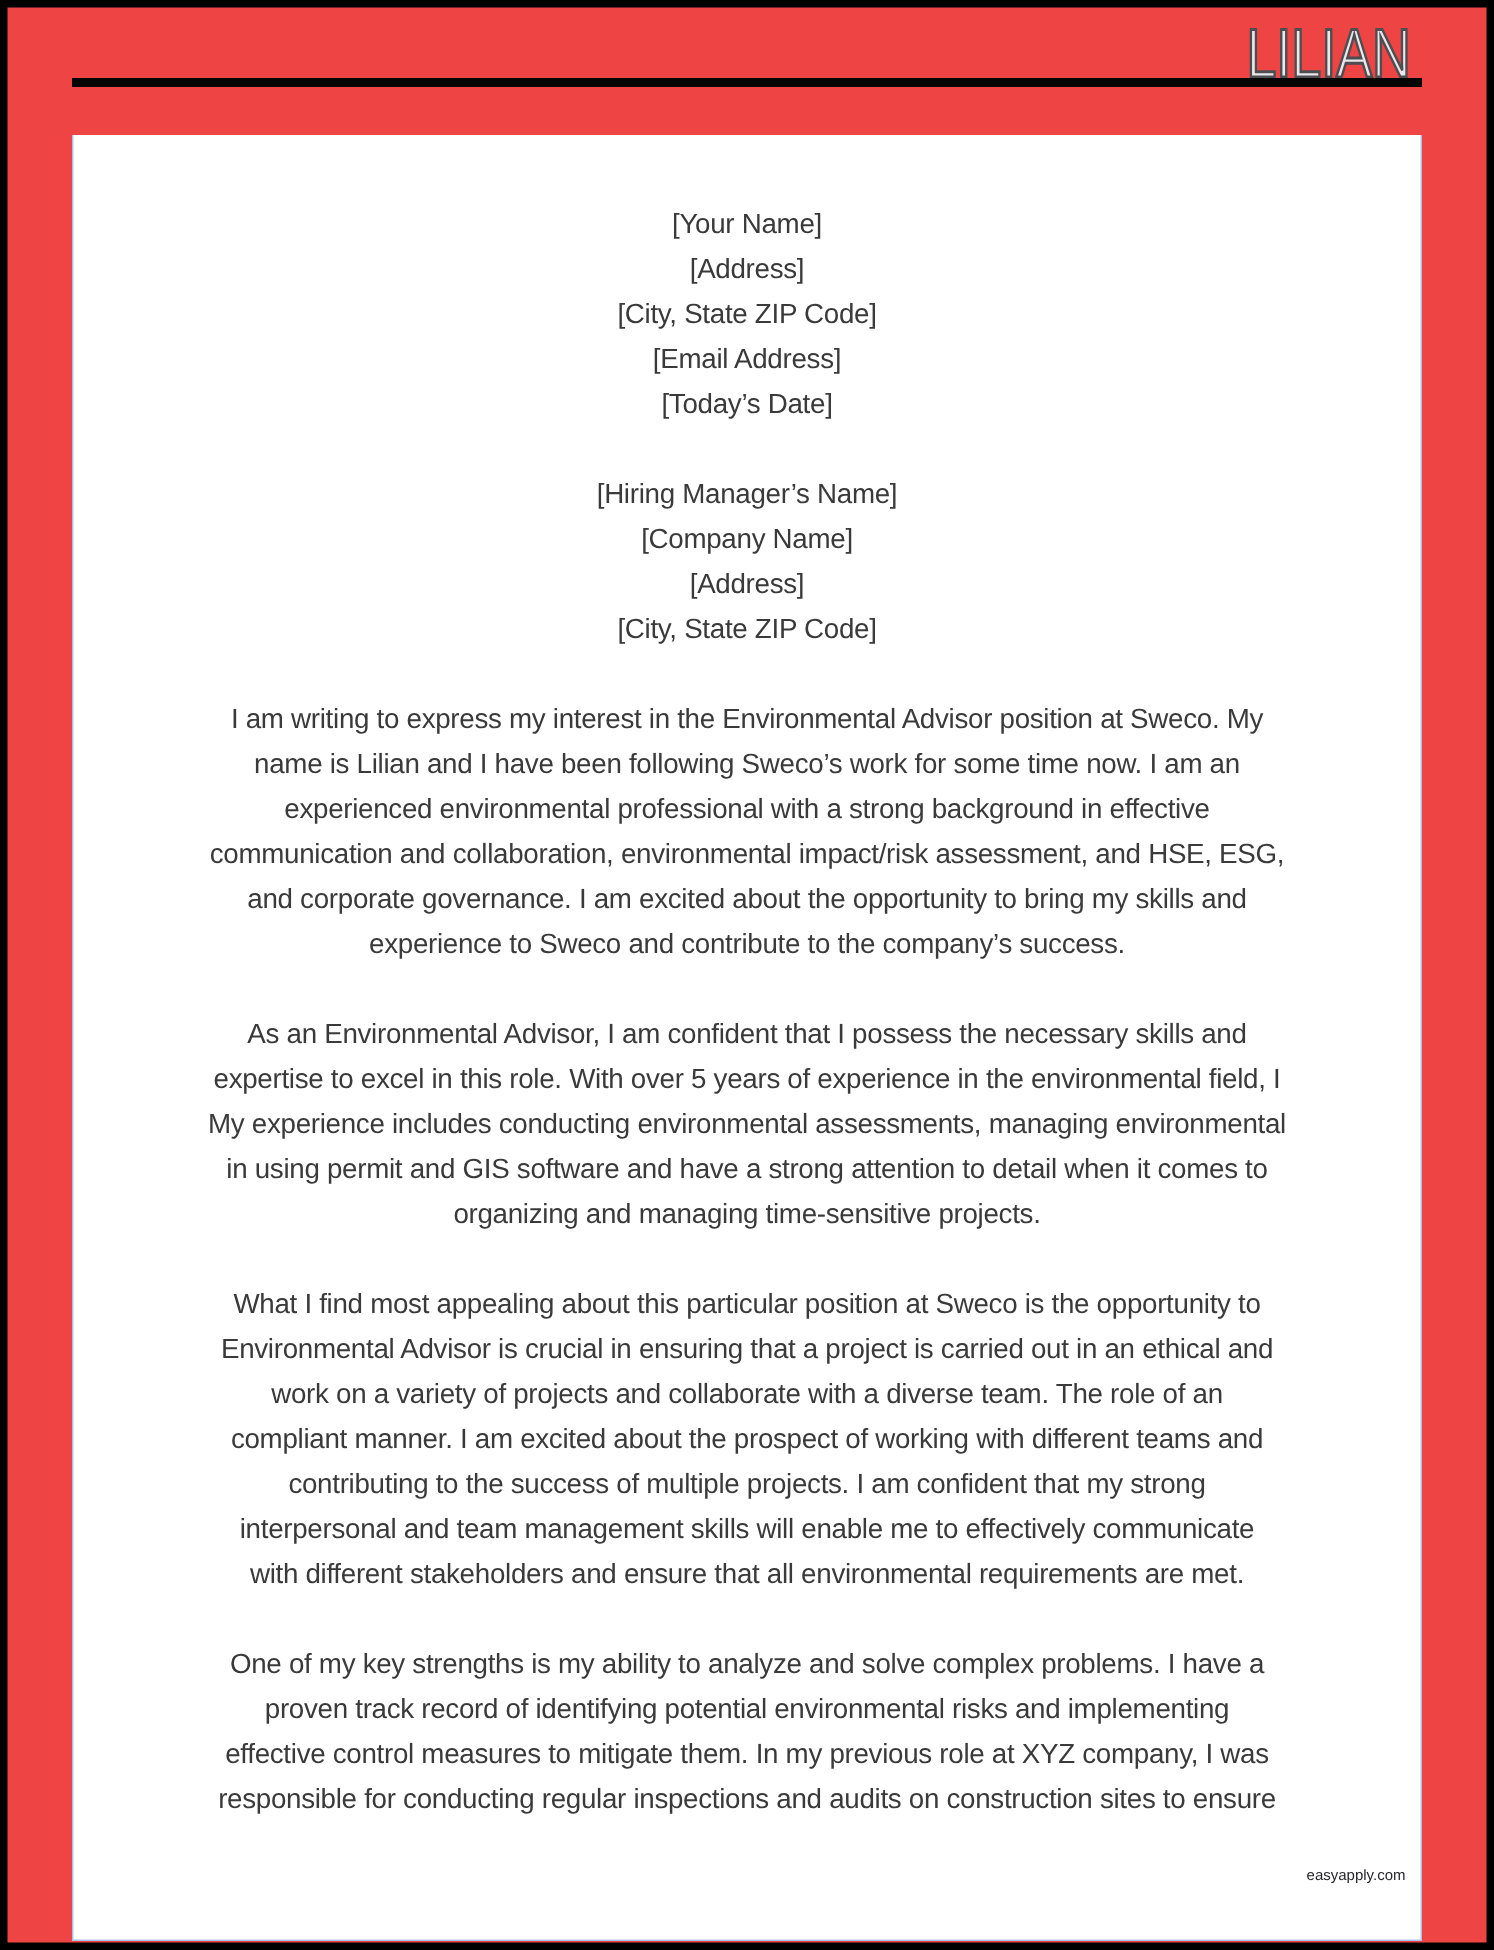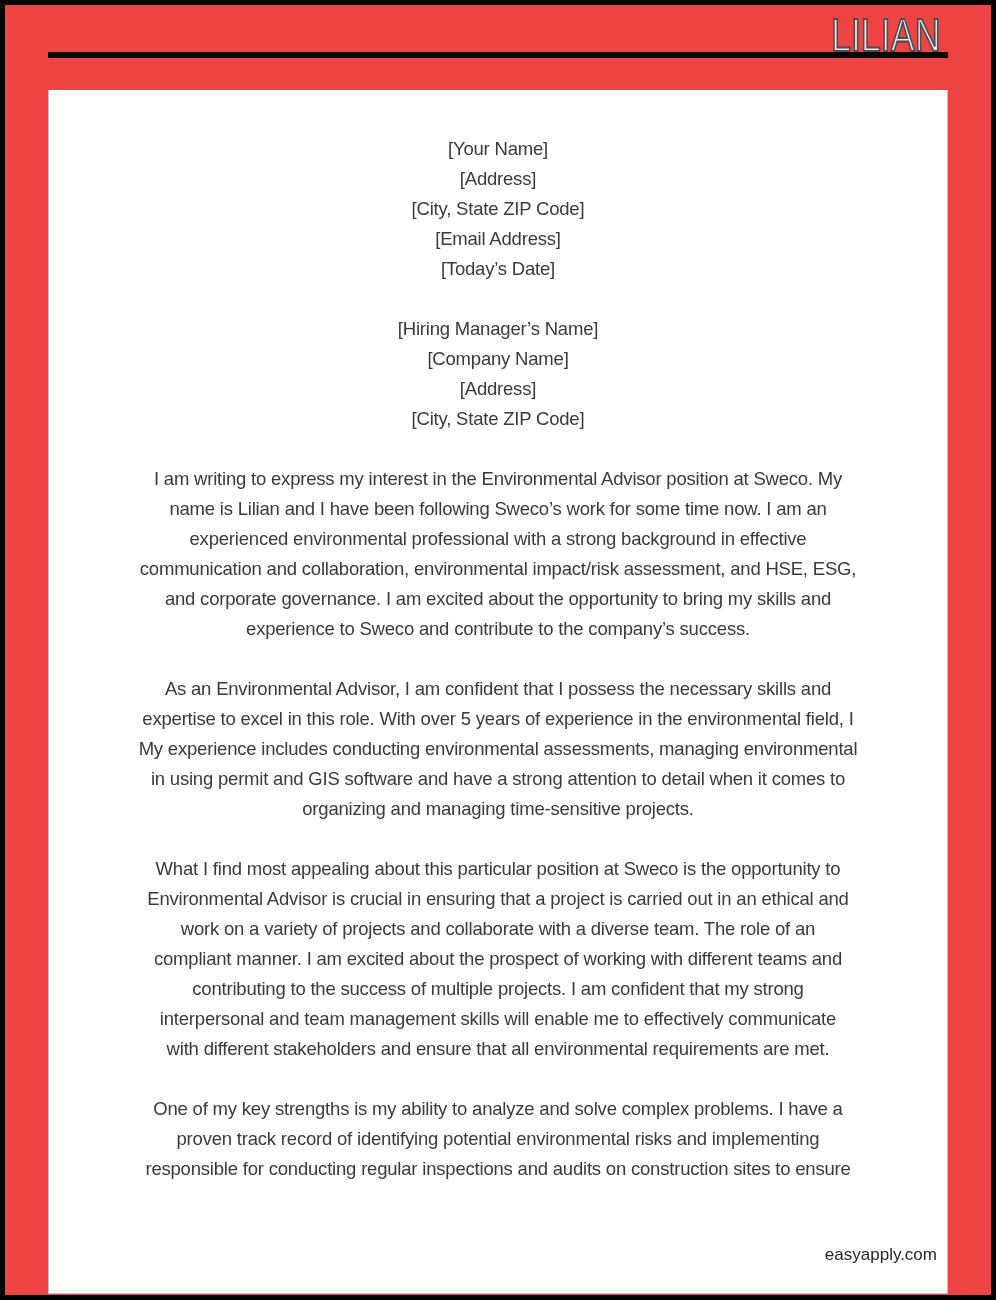--- a/index.html
+++ b/index.html
@@ -61,21 +61,21 @@
     letter-spacing: -0.2px;
     line-height: 30px;
     color: #3a3a3a;
   }
   .block { margin-bottom: 30px; }
   .line  { white-space: nowrap; }
   .watermark {
     position: absolute;
     top: 1240px;
     right: 54px;
-    font-size: 17px;
+    font-size: 10px;
     color: #26262b;
     z-index: 5;
   }
 </style>
 </head>
 <body>
 
 <div class="frame">
 
   <div class="logo">LILIAN</div>
@@ -124,20 +124,21 @@
         <div class="line">work on a variety of projects and collaborate with a diverse team. The role of an</div>
         <div class="line">compliant manner. I am excited about the prospect of working with different teams and</div>
         <div class="line">contributing to the success of multiple projects. I am confident that my strong</div>
         <div class="line">interpersonal and team management skills will enable me to effectively communicate</div>
         <div class="line">with different stakeholders and ensure that all environmental requirements are met.</div>
       </div>
 
       <div class="block">
         <div class="line">One of my key strengths is my ability to analyze and solve complex problems. I have a</div>
         <div class="line">proven track record of identifying potential environmental risks and implementing</div>
+        <div class="line">effective control measures to mitigate them. In my previous role at XYZ company, I was</div>
         <div class="line">responsible for conducting regular inspections and audits on construction sites to ensure</div>
       </div>
 
     </div>
   </div>
 
   <div class="watermark">easyapply.com</div>
 
 </div>
 

